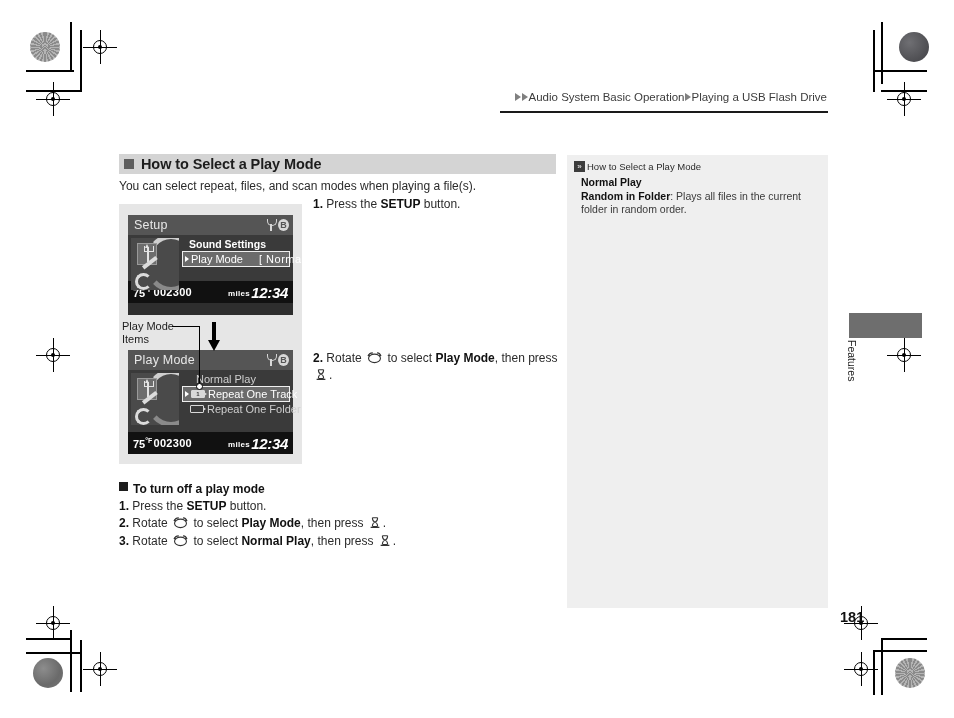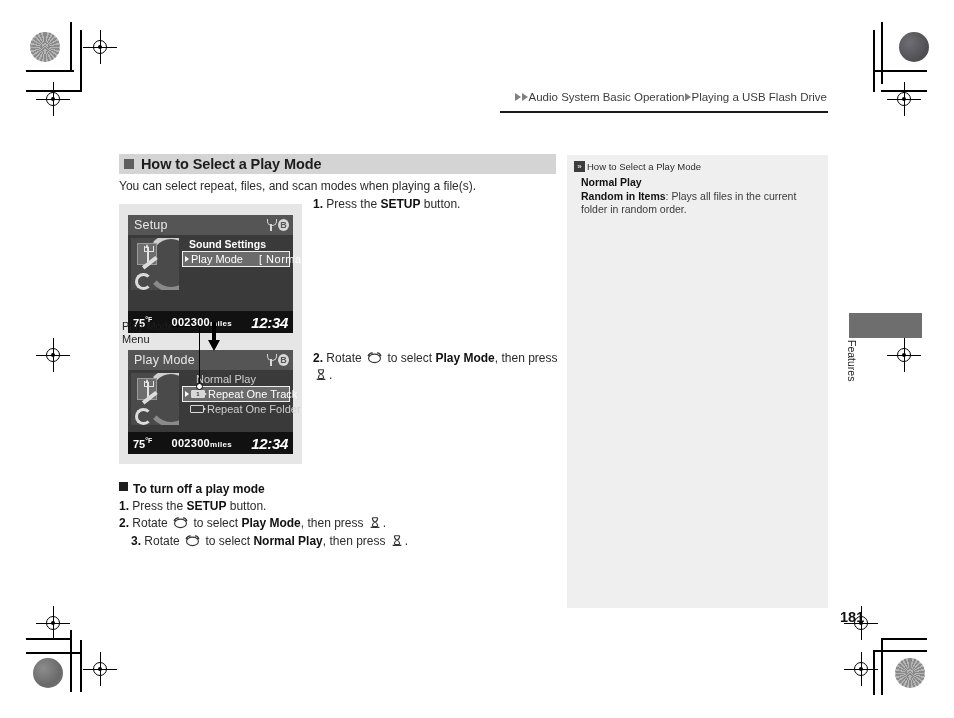--- a/index.html
+++ b/index.html
@@ -95,21 +95,21 @@
   .mic-ic { width:8px;height:12px; position:relative;}
   .mic-ic:before{content:"";position:absolute;left:3px;top:5px;width:2px;height:7px;background:#d8d8d8;}
   .mic-ic:after{content:"";position:absolute;left:0;top:0;width:8px;height:6px;
     border:1.4px solid #d8d8d8;border-top:none;border-radius:0 0 8px 8px;}
   .bt-ic {
     width:11px;height:12px;border-radius:50%;background:#d8d8d8;
     color:#555; font-size:9px; font-weight:bold; display:flex;align-items:center;justify-content:center;
   }
 
   .ns-body { position:relative; background:#3a3a3a; }
-  .ns1 .ns-body { height:76px;padding-left:13px; }
+  .ns1 .ns-body { height:46px;padding-left:13px; }
   .ns2 .ns-body { height:62px; }
 
   .gauge {
     position:absolute; left:3px; top:3px; width:48px; height:52px;
     background:#4a4a4a; overflow:hidden;
   }
   .gauge .arc {
     position:absolute; left:14px; top:-4px; width:52px; height:58px;
     border:5px solid #cfcfcf; border-radius:50%;
     border-left-color:transparent; border-bottom-color:#8a8a8a;
@@ -164,21 +164,21 @@
     border-top:2.5px solid transparent;border-bottom:2.5px solid transparent;
     border-left:3.5px solid #d8d8d8;}
 
   .ns-foot {
     height:22px; background:#111; display:flex; align-items:center;
     padding:0 5px; justify-content:space-between;
   }
   .ns-foot .temp { color:#fff; font-size:11px; font-weight:bold;}
   .ns-foot .temp sup { font-size:7px; }
   .ns-foot .odo { color:#fff; font-size:11px; font-weight:bold; letter-spacing:.3px;}
-  .ns-foot .odo small { font-size:8px; font-weight:bold;}
+  .ns-foot .odo small { font-size:8px; font-weight:bold;padding-left:36px;}
   .ns-foot .clk { color:#fff; font-size:15px; font-weight:bold; font-style:italic; letter-spacing:-.3px;}
 
   
   .callout-label {
     position:absolute; left:122px; top:320px; width:70px;
     font-size:11px; color:#1d1d1d; line-height:13px;
   }
   .callout-h { position:absolute; left:172px; top:326px; width:28px; height:1.3px; background:#000;}
   .callout-v { position:absolute; left:199px; top:326px; width:1.3px; height:60px; background:#000;}
   .callout-dot{ position:absolute; left:196px; top:383px; width:7px;height:7px;background:#fff;border:1.3px solid #000;border-radius:50%;}
@@ -198,21 +198,21 @@
   .press { display:inline-block; width:14px; height:14px; vertical-align:-3px; margin:0 1px;}
 
   
   .subhead {
     position:absolute; left:119px; top:482px; display:flex; align-items:flex-start;
   }
   .subhead .sq2 { width:9px;height:9px;background:#1d1d1d;margin-right:5px;}
   .subhead .t { font-size:12px;font-weight:bold;color:#111;}
   .b1 { left:119px; top:498px; width:400px;}
   .b2 { left:119px; top:515px; width:400px;}
-  .b3 { left:119px; top:533px; width:400px;margin-left:12px;}
+  .b3 { left:119px; top:533px; width:400px;}
 
   
   .sidebar {
     position:absolute; left:567px; top:155px; width:261px; height:453px;
     background:#efefef; padding:6px 8px 0 7px;
   }
   .sb-title { display:flex; align-items:flex-start; font-size:9.5px; color:#2b2b2b; margin-bottom:4px;}
   .sb-title .mk {
     width:11px;height:11px;background:#3c3c3c;color:#fff;font-size:8px;
     display:flex;align-items:center;justify-content:center;margin-right:2px;flex:0 0 auto;
@@ -399,21 +399,21 @@
       <div class="ns-foot">
         <span class="temp"><span>75</span><sup>°F</sup></span>
         <span class="odo"><span>002300</span><small>miles</small></span>
         <span class="clk">12:34</span>
       </div>
     </div>
   </div>
 
   <div class="callout-label">
     <span>Play Mode</span><br>
-    <span>Menu</span>
+    <span>Items</span>
   </div>
   <div class="callout-h"></div>
   <div class="callout-v"></div>
   <div class="callout-dot"></div>
   <div class="arrow-down">
     <div class="stem"></div>
       <div class="head"></div>
   </div>
 
   <div class="step s1">
@@ -474,21 +474,21 @@
       </svg><span>.</span>
   </div>
 
   <div class="sidebar">
     <div class="sb-title">
       <span class="mk">»</span>
       <span>How to Select a Play Mode</span>
     </div>
     <div class="sb-list">
       <div class="sb-item"><b>Normal Play</b><span></span></div>
-      <div class="sb-item"><b>Random in Items</b><span>: Plays all files in the current folder in random order.</span></div>
+      <div class="sb-item"><b>Random in Folder</b><span>: Plays all files in the current folder in random order.</span></div>
     </div>
   </div>
 
   <div class="tab-block"></div>
   <div class="tab-text">Features</div>
   <div class="pageno">181</div>
 
 </div>
 
 </body></html>

